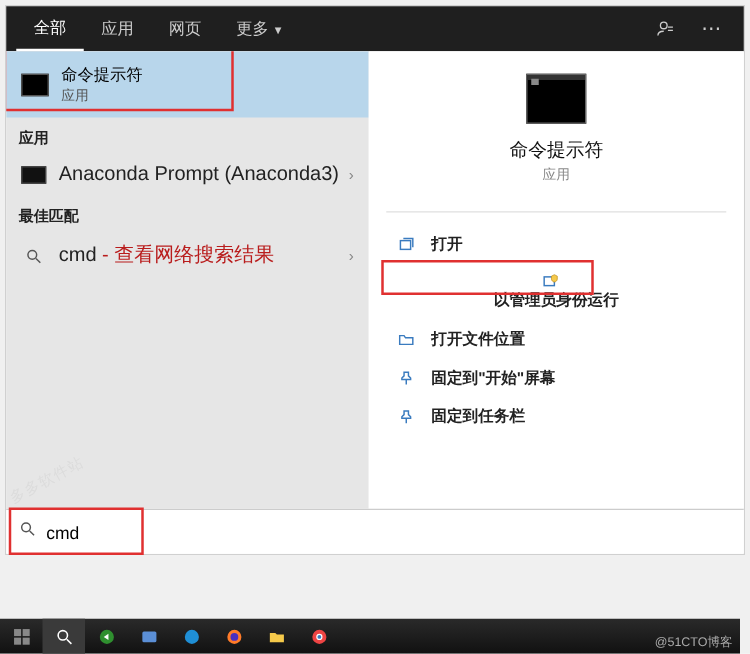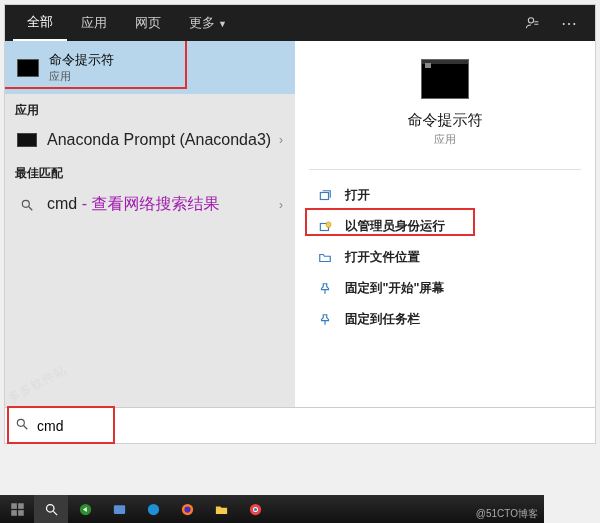--- a/index.html
+++ b/index.html
@@ -18,36 +18,36 @@
   .best-match { display:flex; align-items:center; padding:10px 12px; background:#b8d6eb; position:relative; }
   .best-match .cmd-icon { width:22px; height:18px; background:#000; border:1px solid #555; margin-right:10px; flex-shrink:0; }
   .best-match .title { font-size:13px; color:#000; }
   .best-match .sub { font-size:11px; color:#555; }
   .red-box { position:absolute; border:2px solid #e03030; pointer-events:none; }
   .left-section-label { padding:8px 10px 4px; font-size:12px; color:#222; font-weight:600; }
   .left-item { display:flex; align-items:center; padding:8px 12px; cursor:pointer; }
   .left-item .icn { width:20px; height:16px; margin-right:10px; display:flex; align-items:center; justify-content:center; flex-shrink:0; }
   .ana-icon { width:20px; height:14px; background:#111; border:1px solid #444; }
   .left-item .lbl { flex:1; font-size:16px; color:#222; }
-  .left-item .sub { color:#a21caf; }
+  .left-item .sub { color:#b91c1c; }
   .left-item .arrow { color:#888; font-size:12px; }
   .right { flex:1; background:#fff; padding:18px 14px; position:relative; }
   .preview { display:flex; flex-direction:column; align-items:center; margin-bottom:22px; }
   .preview-icon { width:48px; height:40px; background:#000; border:1px solid #666; box-shadow:inset 0 4px 0 #333; margin-bottom:12px; position:relative; }
   .preview-icon::before { content:""; position:absolute; top:3px; left:3px; width:6px; height:5px; background:#888; }
   .preview-title { font-size:15px; color:#111; }
   .preview-sub { font-size:11px; color:#888; margin-top:2px; }
   .divider { height:1px; background:#e0e0e0; margin:6px 0 10px; }
   .action { display:flex; align-items:center; padding:7px 6px; font-size:12.5px; color:#222; cursor:pointer;font-weight:bold; }
   .action .aicn { width:20px; margin-right:10px; display:flex; justify-content:center; }
   .action .aicn svg { width:14px; height:14px; }
   .search-box-row { height:36px; background:#fff; border-top:1px solid #ccc; display:flex; align-items:center; padding:0 10px; position:relative; }
   .search-box-row .sicn { margin-right:8px; }
   .search-box-row input { border:none; outline:none; font-size:14px; flex:1; color:#000; background:transparent; }
-  .taskbar { position:absolute; left:0; bottom:0; width:544px; height:28px; background:linear-gradient(#2a2a2a,#111); display:flex; align-items:center; }
+  .taskbar { position:absolute; left:0; bottom:0; width:592px; height:28px; background:linear-gradient(#2a2a2a,#111); display:flex; align-items:center; }
   .tb-item { width:34px; height:28px; display:flex; align-items:center; justify-content:center; cursor:pointer; }
   .tb-item.active { background:#3a3a3a; }
   .tb-item svg { width:15px; height:15px; }
   .watermark-br { position:absolute; right:6px; bottom:2px; font-size:10px; color:#aaa; }
   .watermark-bl { position:absolute; left:8px; bottom:36px; font-size:12px; color:#d4d4d4; transform:rotate(-28deg); transform-origin:left bottom; opacity:.55; letter-spacing:1px; }
 </style>
 </head>
 <body>
 
 <div class="search-panel">
@@ -114,21 +114,21 @@
 
       <div class="action">
         <span class="aicn">
             <svg viewBox="0 0 24 24" fill="none" stroke="#3a7bbf" stroke-width="2">
               <rect x="4" y="6" width="14" height="12"></rect>
               <path d="M8 3h13v12"></path>
             </svg>
           </span>
         <span>打开</span>
       </div>
-      <div class="action" style="position:relative;">
+      <div class="action" style="position:relative;flex-direction:column;">
         <span class="aicn">
             <svg viewBox="0 0 24 24" fill="none" stroke="#3a7bbf" stroke-width="2">
               <rect x="4" y="6" width="14" height="12"></rect>
               <path d="M18 3l4 2v4c0 2-2 4-4 4s-4-2-4-4V5z" fill="#f5c94a" stroke="#c09020" stroke-width="1"></path>
             </svg>
           </span>
         <span>以管理员身份运行</span>
         <div class="red-box" style="left:-4px;top:-3px;width:170px;height:28px;"></div>
       </div>
       <div class="action">

